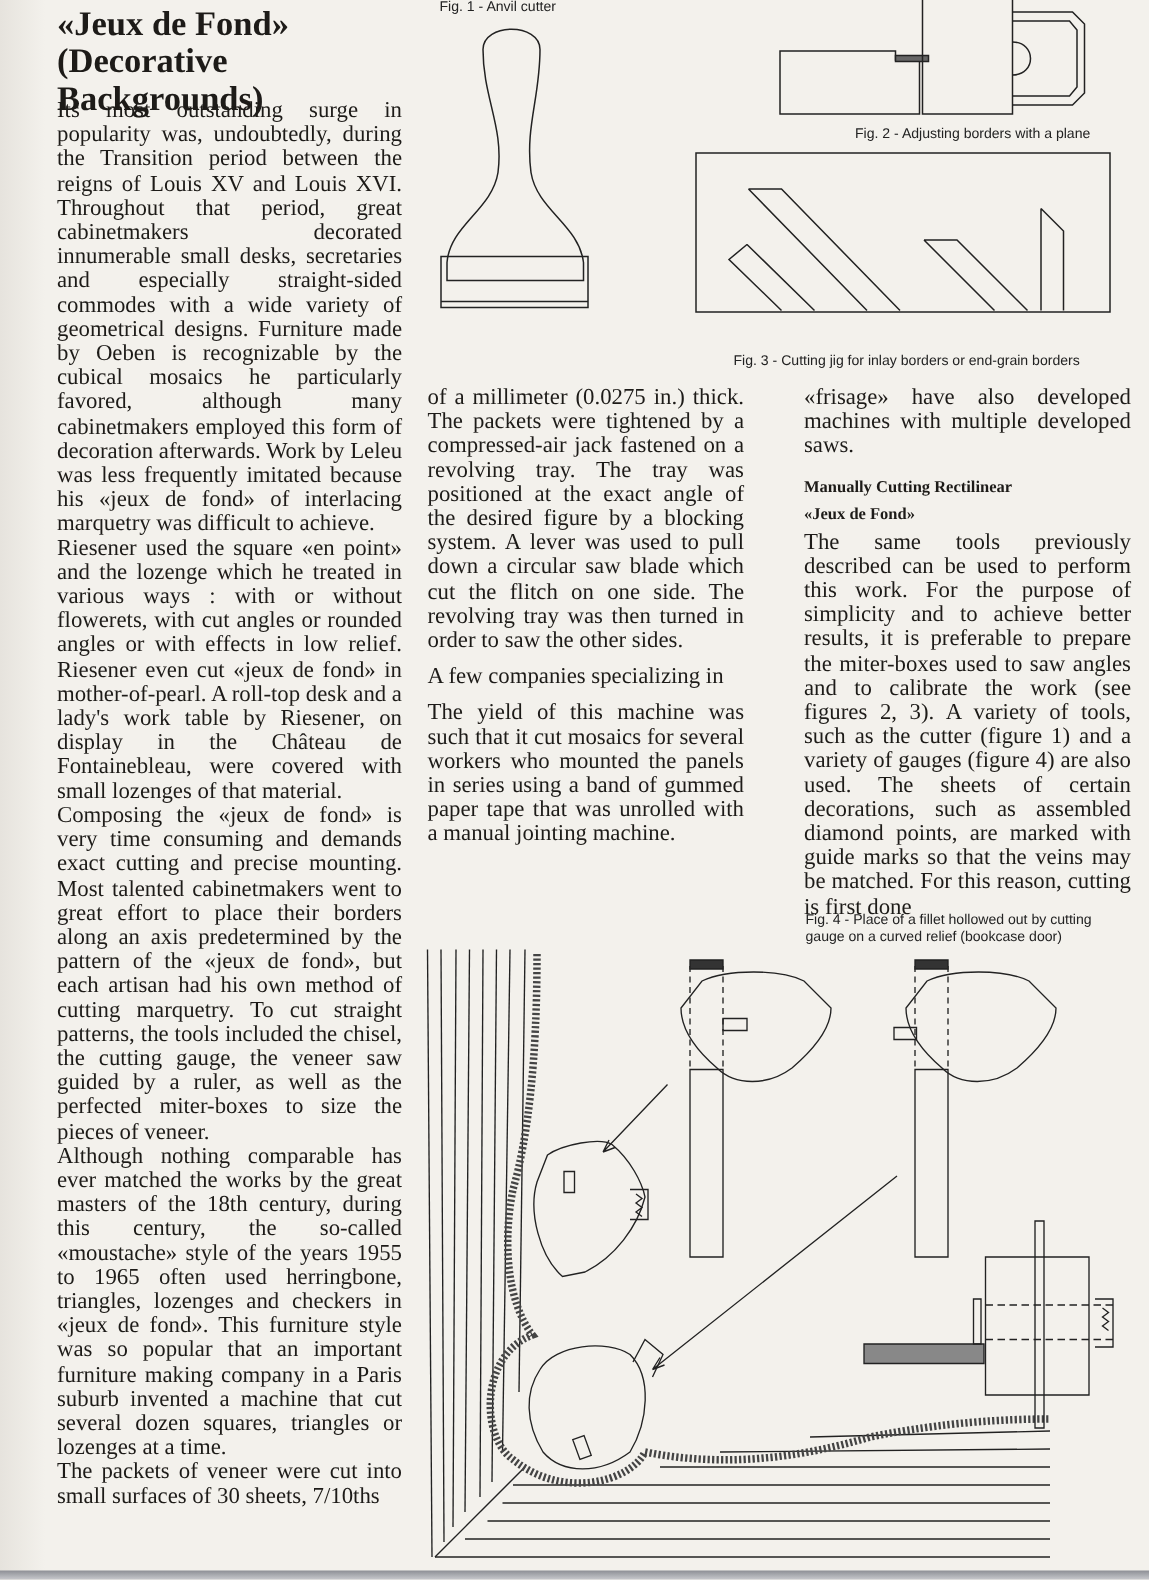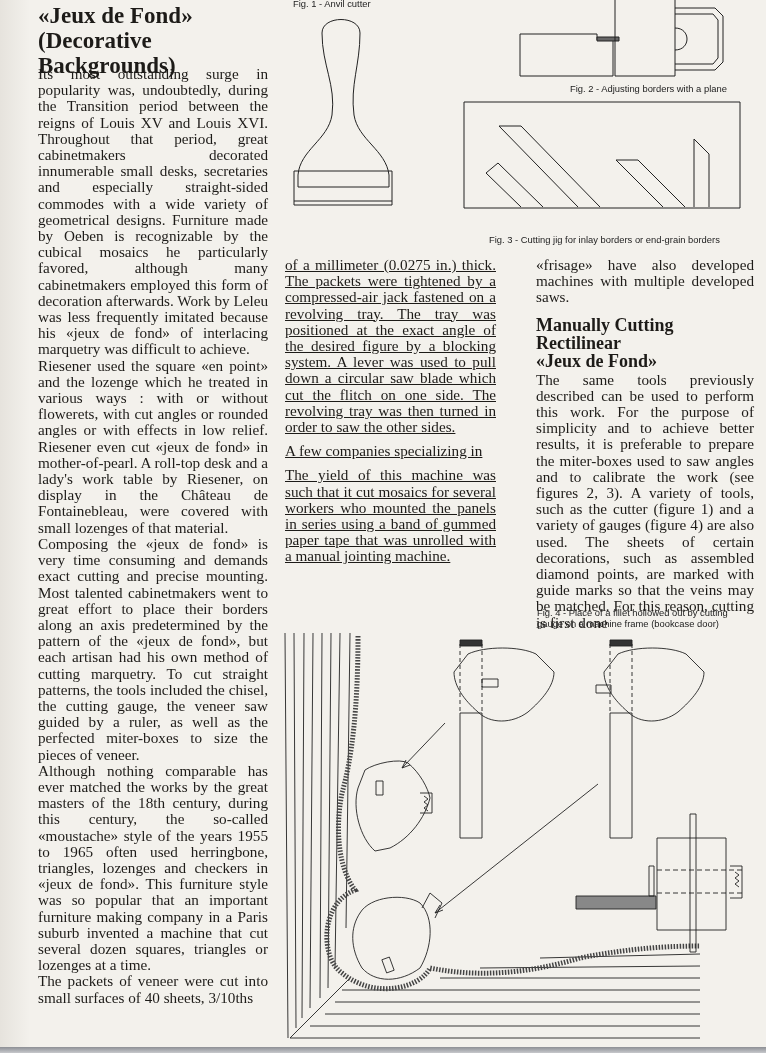--- a/index.html
+++ b/index.html
@@ -11,65 +11,65 @@
   }
   .page-shadow { position:absolute; left:0; top:0; width:30px; height:1053px;
     background:linear-gradient(to right,#e6e3dd,#f3f1ec); }
   .bottom-band { position:absolute; left:0; bottom:0; width:766px; height:6px;
     background:linear-gradient(#8d8f95,#c7c8cc); }
   .col { position:absolute; font-size:15.2px; line-height:16.2px; text-align:justify; }
   .col p { margin:0; }
   .col p.sp { margin-top:8px; }
   .title { position:absolute; left:38px; top:3px; width:230px;
     font-weight:bold; font-size:23px; line-height:25px; }
-  .h2 { font-weight:bold; font-size:18px; line-height:18px; margin:10px 0 2px 0; text-align:left; }
+  .h2 { font-weight:bold; font-size:11px; line-height:18px; margin:10px 0 2px 0; text-align:left; }
   .cap { position:absolute; font-family:"Liberation Sans","DejaVu Sans",sans-serif;
     font-size:9.4px; color:#222; line-height:11px; }
   svg { position:absolute; }
   svg * { vector-effect:non-scaling-stroke; }
 </style>
 </head>
 <body>
 
 <div class="page-shadow"></div>
 
 <div class="title">
   <div>«Jeux de Fond»</div>
   <div>(Decorative Backgrounds)</div>
 </div>
 
 <div class="col" style="left:38px; top:66px; width:230px;">
   <p>Its most outstanding surge in popularity was, undoubtedly, during the Transition period between the reigns of Louis XV and Louis XVI. Throughout that period, great cabinetmakers decorated innumerable small desks, secretaries and especially straight-sided commodes with a wide variety of geometrical designs. Furniture made by Oeben is recognizable by the cubical mosaics he particularly favored, although many cabinetmakers employed this form of decoration afterwards. Work by Leleu was less frequently imitated because his «jeux de fond» of interlacing marquetry was difficult to achieve.</p>
   <p>Riesener used the square «en point» and the lozenge which he treated in various ways : with or without flowerets, with cut angles or rounded angles or with effects in low relief. Riesener even cut «jeux de fond» in mother-of-pearl. A roll-top desk and a lady's work table by Riesener, on display in the Château de Fontainebleau, were covered with small lozenges of that material.</p>
   <p>Composing the «jeux de fond» is very time consuming and demands exact cutting and precise mounting. Most talented cabinetmakers went to great effort to place their borders along an axis predetermined by the pattern of the «jeux de fond», but each artisan had his own method of cutting marquetry. To cut straight patterns, the tools included the chisel, the cutting gauge, the veneer saw guided by a ruler, as well as the perfected miter-boxes to size the pieces of veneer.</p>
   <p>Although nothing comparable has ever matched the works by the great masters of the 18th century, during this century, the so-called «moustache» style of the years 1955 to 1965 often used herringbone, triangles, lozenges and checkers in «jeux de fond». This furniture style was so popular that an important furniture making company in a Paris suburb invented a machine that cut several dozen squares, triangles or lozenges at a time.</p>
-  <p>The packets of veneer were cut into small surfaces of 40 sheets, 3/10ths</p>
+  <p>The packets of veneer were cut into small surfaces of 30 sheets, 7/10ths</p>
 </div>
 
-<div class="col" style="left:285px; top:257px; width:211px;text-decoration:underline;">
+<div class="col" style="left:285px; top:257px; width:211px;">
   <p>of a millimeter (0.0275 in.) thick. The packets were tightened by a compressed-air jack fastened on a revolving tray. The tray was positioned at the exact angle of the desired figure by a blocking system. A lever was used to pull down a circular saw blade which cut the flitch on one side. The revolving tray was then turned in order to saw the other sides.</p>
   <p class="sp">A few companies specializing in</p>
   <p class="sp">The yield of this machine was such that it cut mosaics for several workers who mounted the panels in series using a band of gummed paper tape that was unrolled with a manual jointing machine.</p>
 </div>
 
 <div class="col" style="left:536px; top:257px; width:218px;">
   <p>«frisage» have also developed machines with multiple developed saws.</p>
   <div class="h2">
     <div>Manually Cutting Rectilinear</div>
     <div>«Jeux de Fond»</div>
   </div>
   <p>The same tools previously described can be used to perform this work. For the purpose of simplicity and to achieve better results, it is preferable to prepare the miter-boxes used to saw angles and to calibrate the work (see figures 2, 3). A variety of tools, such as the cutter (figure 1) and a variety of gauges (figure 4) are also used. The sheets of certain decorations, such as assembled diamond points, are marked with guide marks so that the veins may be matched. For this reason, cutting is first done</p>
 </div>
 
 <div class="cap" style="left:293px; top:-2px;">Fig. 1 - Anvil cutter</div>
 <div class="cap" style="left:570px; top:83px;">Fig. 2 - Adjusting borders with a plane</div>
 <div class="cap" style="left:489px; top:214px;margin-top:20px;">Fig. 3 - Cutting jig for inlay borders or end-grain borders</div>
 <div class="cap" style="left:537px; top:607px; text-align:left; width:229px;">
   <div>Fig. 4 - Place of a fillet hollowed out by cutting</div>
-  <div>gauge on a machine frame (bookcase door)</div>
+  <div>gauge on a curved relief (bookcase door)</div>
 </div>
 
 <svg style="left:280px; top:15px;" width="120" height="205" viewBox="0 0 120 205">
   <g fill="none" stroke="#222" stroke-width="1">
     <path d="M42,18 C42,0 80,0 80,18 C80,50 70,70 74,100 C78,125 106,135 109,160 L109,172 L18,172 L18,160 C20,135 48,125 52,100 C56,70 42,50 42,18 Z"></path>
     <rect x="14" y="156" width="98" height="34"></rect>
     <line x1="14" y1="186" x2="112" y2="186"></line>
   </g>
 </svg>
 

